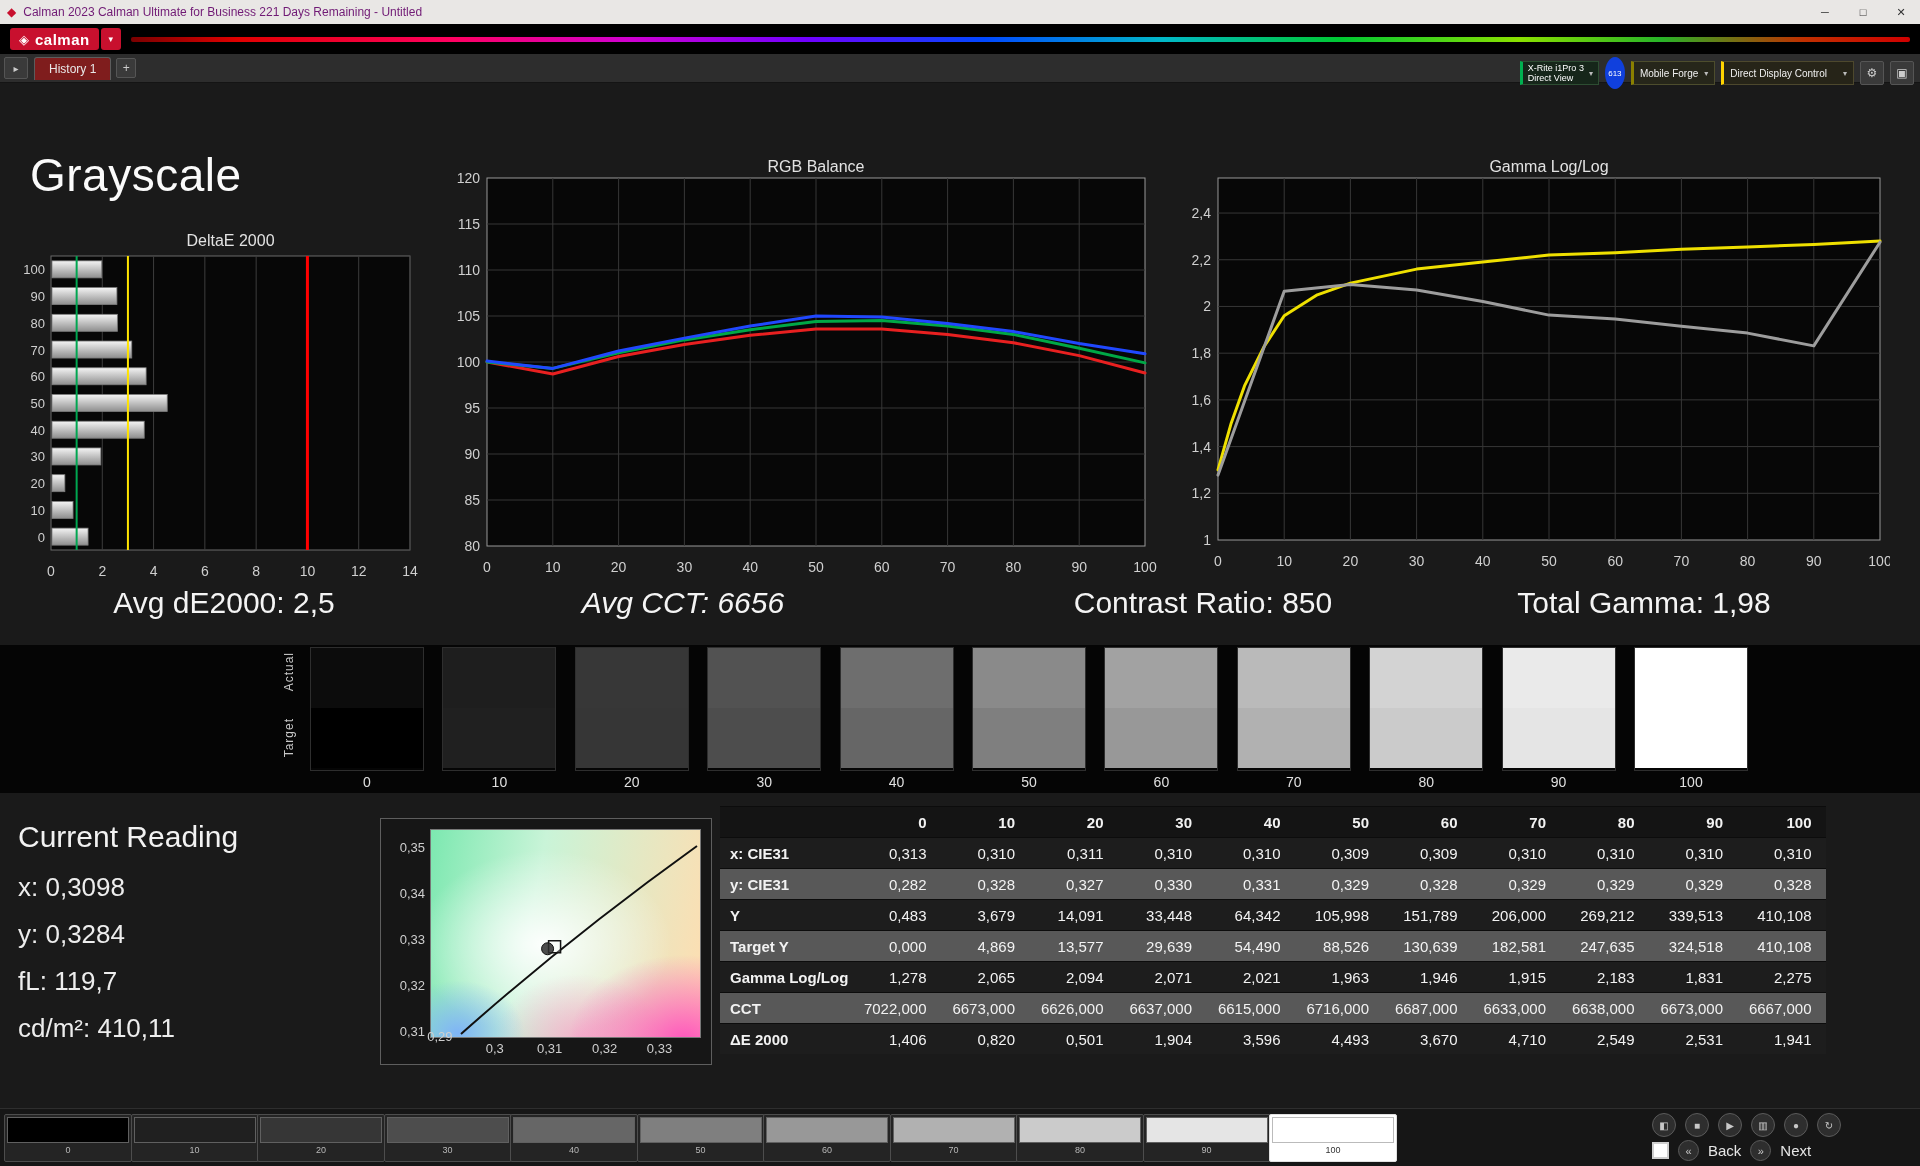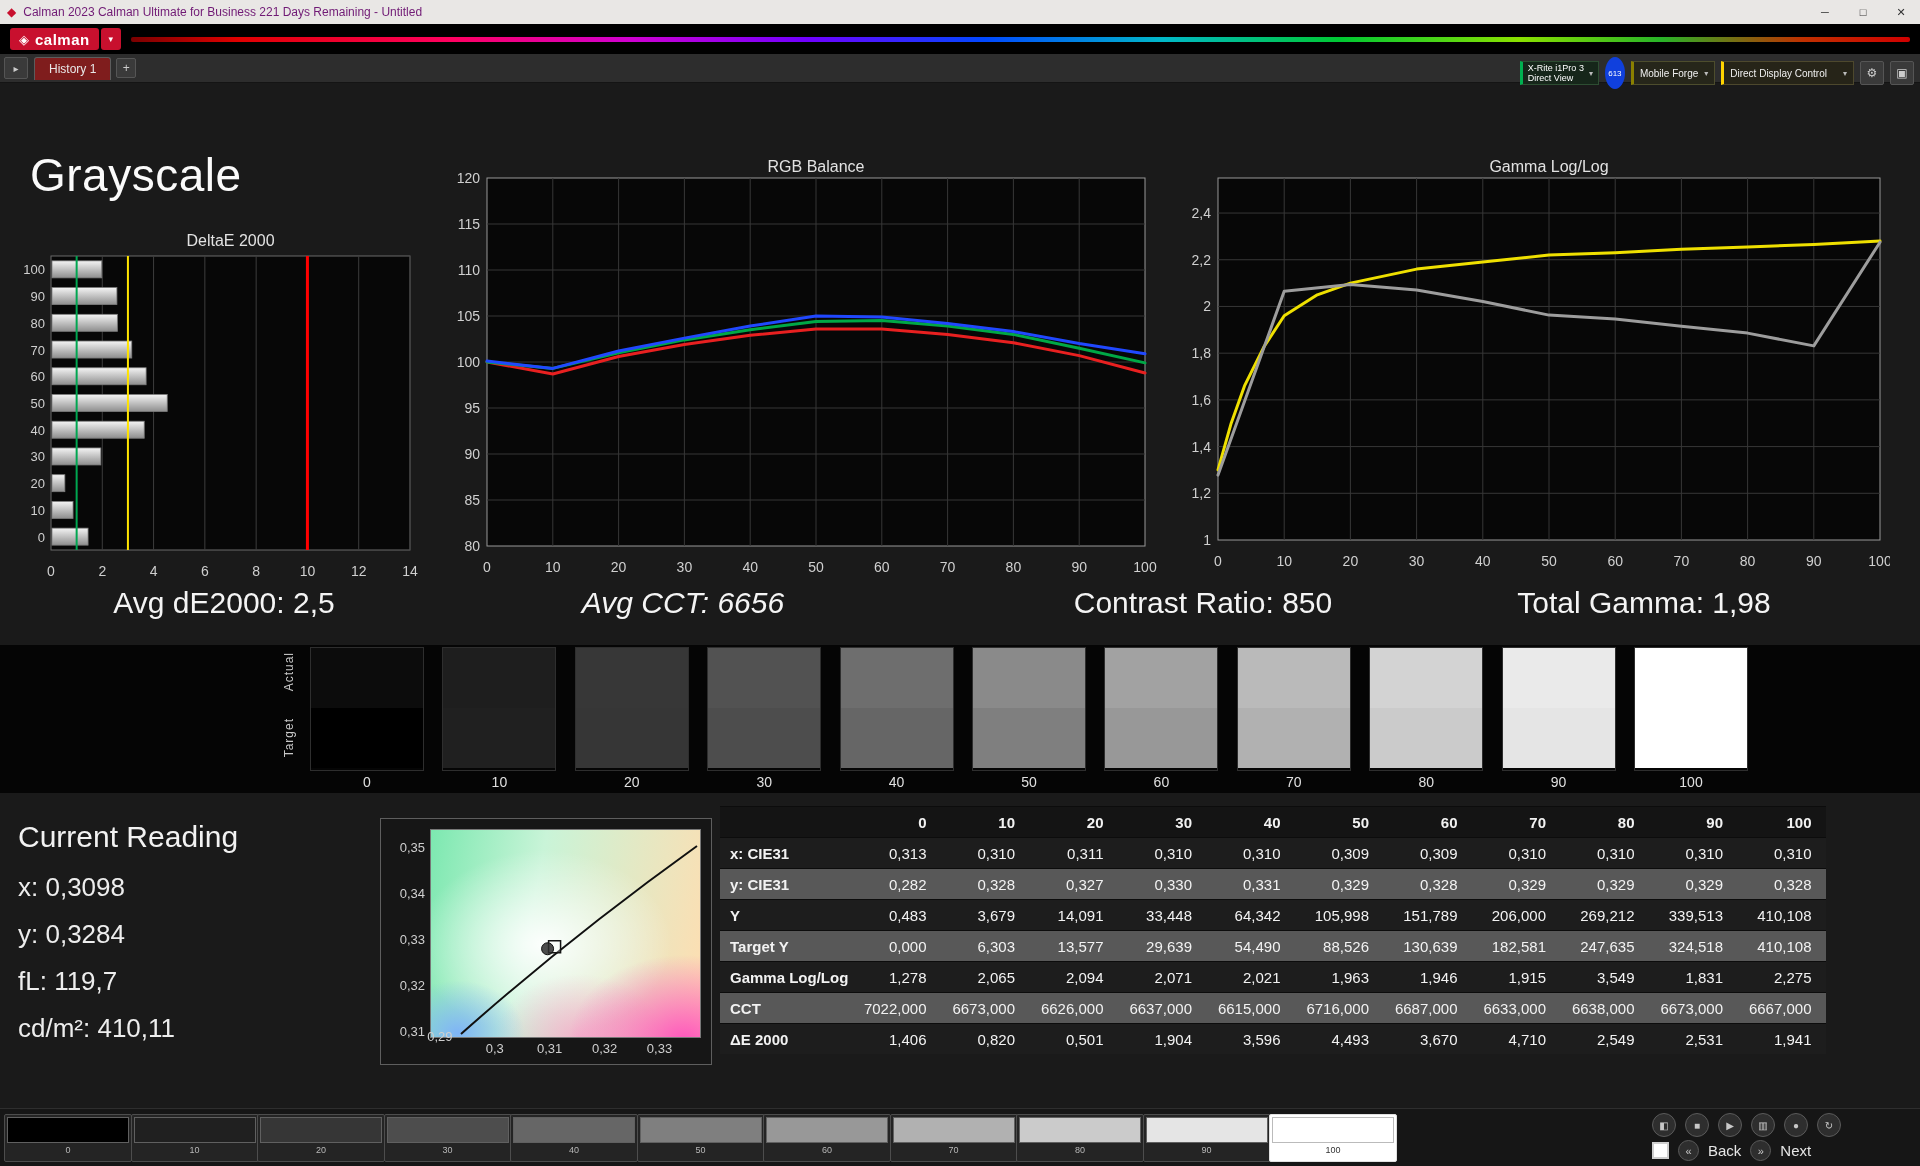--- a/index.html
+++ b/index.html
@@ -443,42 +443,42 @@
           <td>105,998</td>
           <td>151,789</td>
           <td>206,000</td>
           <td>269,212</td>
           <td>339,513</td>
           <td>410,108</td>
         </tr>
         <tr class="light">
           <th class="rowlabel">Target Y</th>
           <td>0,000</td>
-          <td>6,303</td>
+          <td>4,869</td>
           <td>13,577</td>
           <td>29,639</td>
           <td>54,490</td>
           <td>88,526</td>
           <td>130,639</td>
           <td>182,581</td>
           <td>247,635</td>
           <td>324,518</td>
           <td>410,108</td>
         </tr>
         <tr class="dark">
           <th class="rowlabel">Gamma Log/Log</th>
           <td>1,278</td>
           <td>2,065</td>
           <td>2,094</td>
           <td>2,071</td>
           <td>2,021</td>
           <td>1,963</td>
           <td>1,946</td>
           <td>1,915</td>
-          <td>3,549</td>
+          <td>2,183</td>
           <td>1,831</td>
           <td>2,275</td>
         </tr>
         <tr class="light">
           <th class="rowlabel">CCT</th>
           <td>7022,000</td>
           <td>6673,000</td>
           <td>6626,000</td>
           <td>6637,000</td>
           <td>6615,000</td>

